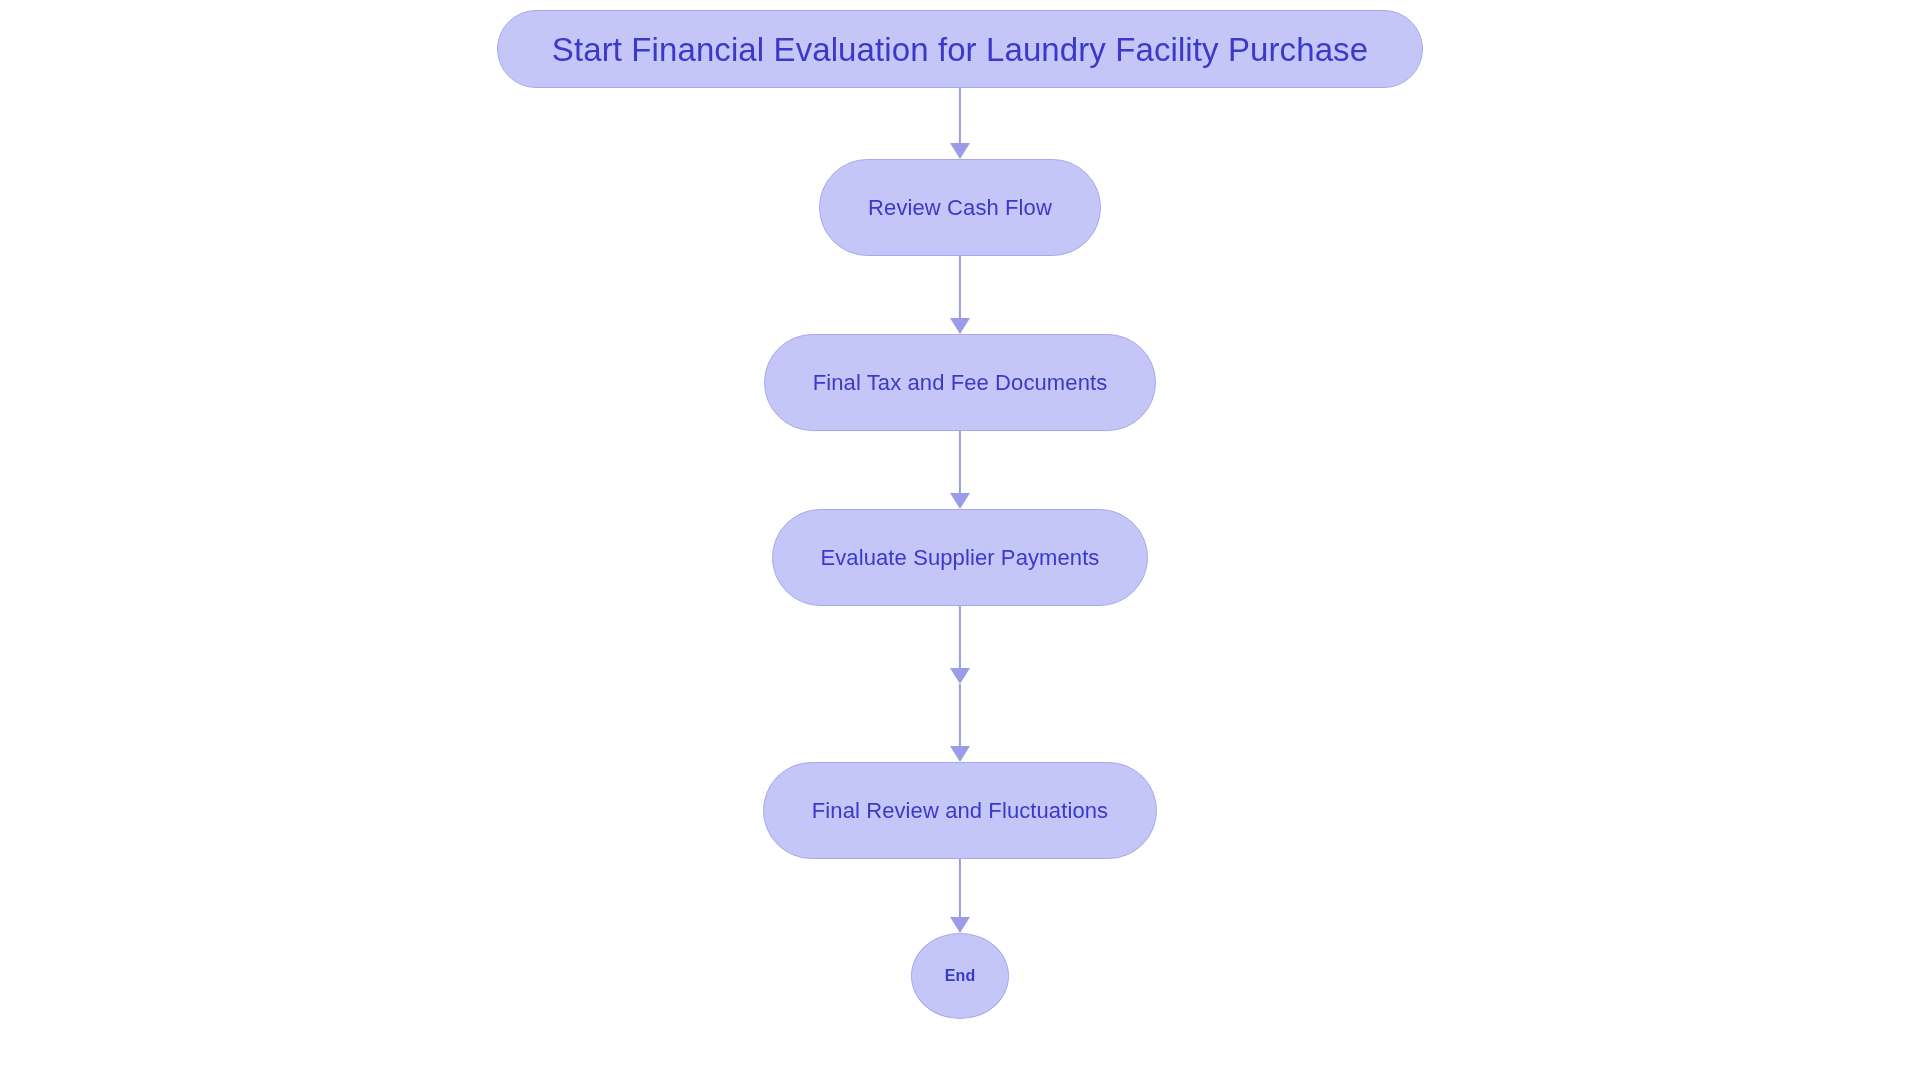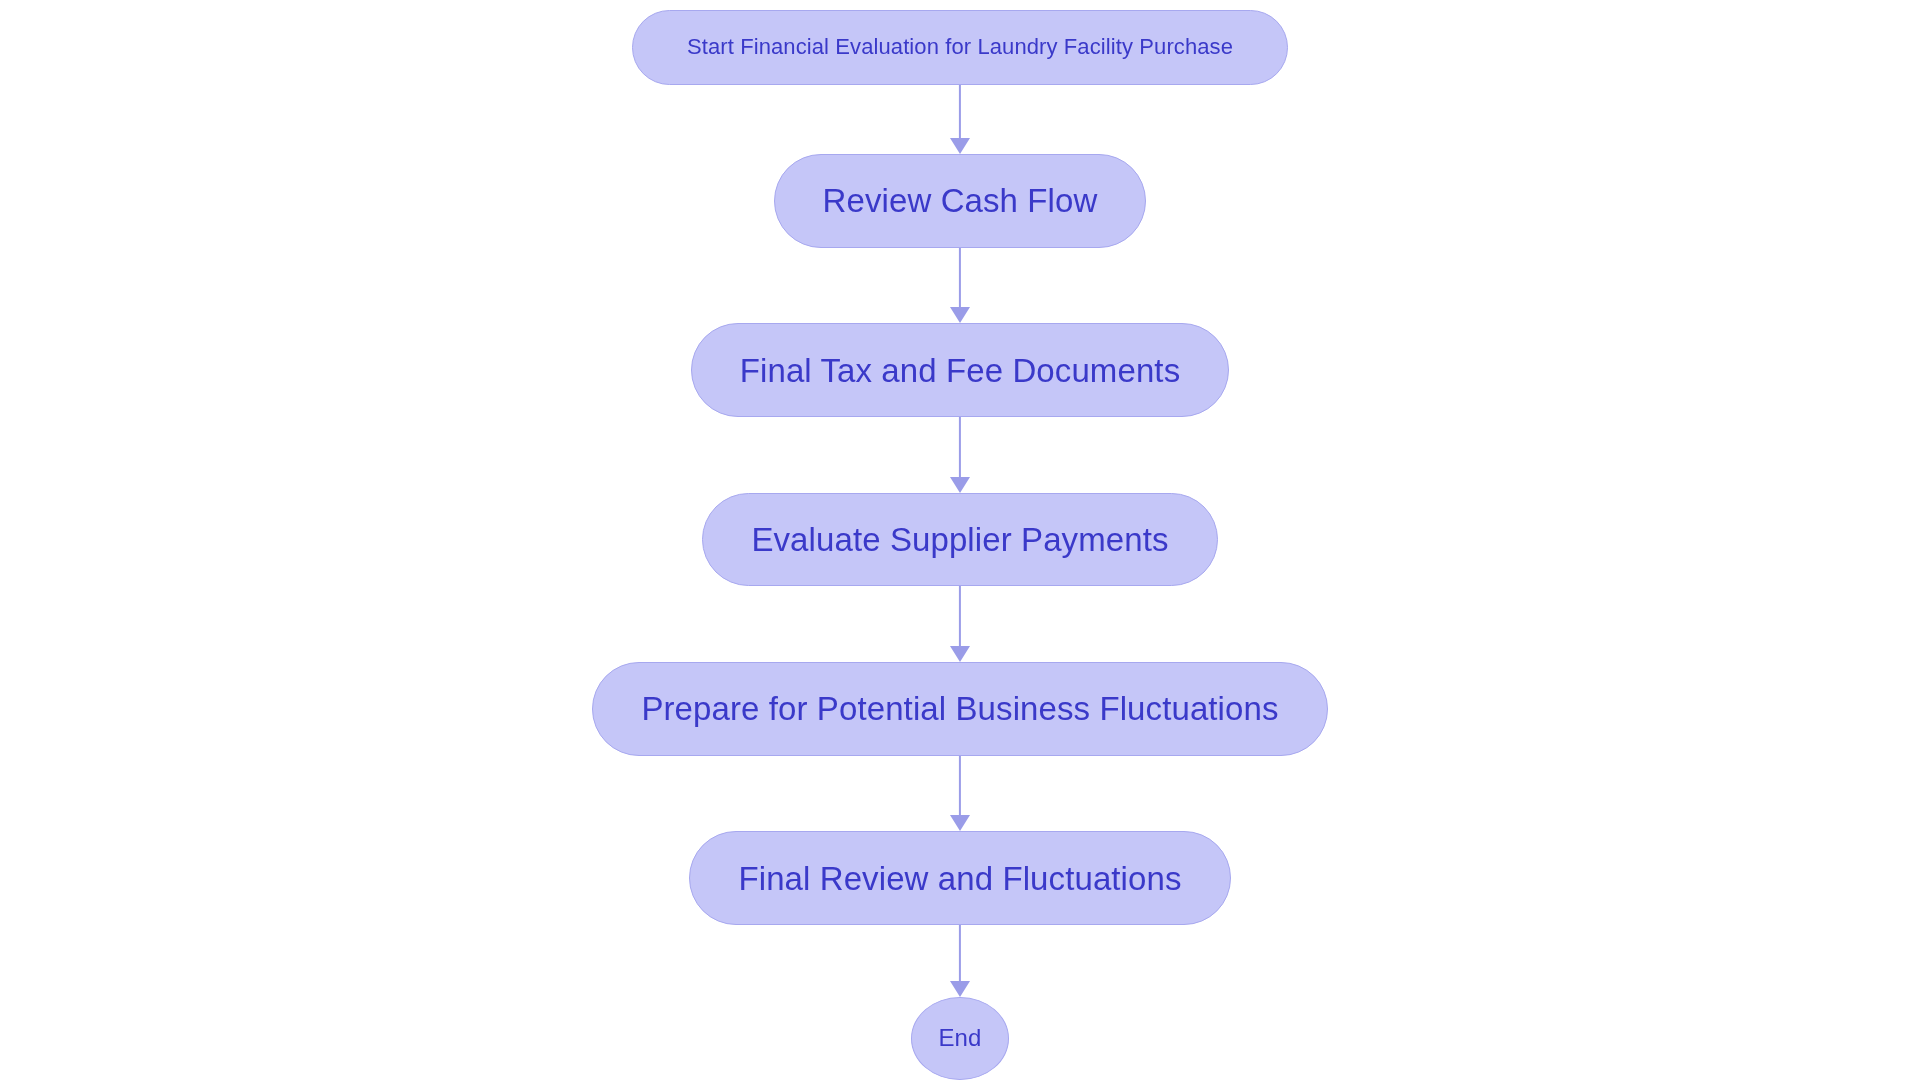--- a/index.html
+++ b/index.html
@@ -48,33 +48,34 @@
 
   .node-label {
     display: block;
     line-height: 1;
   }
 
   
   .node-start {
     height: 78px;
     padding: 0 54px;
-    font-size: 22px;
+    font-size: 33px;
   }
   .node-step-sm {
     height: 97px;
     padding: 0 48px;
-    font-size: 33px;
+    font-size: 22px;
   }
   .node-end {
     width: 98px;
     height: 86px;
     padding: 0;
-    font-size: 24px;
+    font-size: 16px;
     border-radius: 50%;
+    font-weight: bold;
   }
 
   
   .connector {
     position: relative;
     width: 20px;
     display: flex;
     justify-content: center;
   }
   .connector-line {
@@ -155,23 +156,20 @@
 
     <div class="node node-step-sm">
       <span class="node-label">Evaluate Supplier Payments</span>
     </div>
 
     <div class="connector gap-4">
       <div class="connector-line"></div>
       <div class="connector-head"></div>
     </div>
 
-    <div class="node node-step-sm">
-      <span class="node-label">Prepare for Potential Business Fluctuations</span>
-    </div>
 
     <div class="connector gap-5">
       <div class="connector-line"></div>
       <div class="connector-head"></div>
     </div>
 
     <div class="node node-step-sm">
       <span class="node-label">Final Review and Fluctuations</span>
     </div>
 

